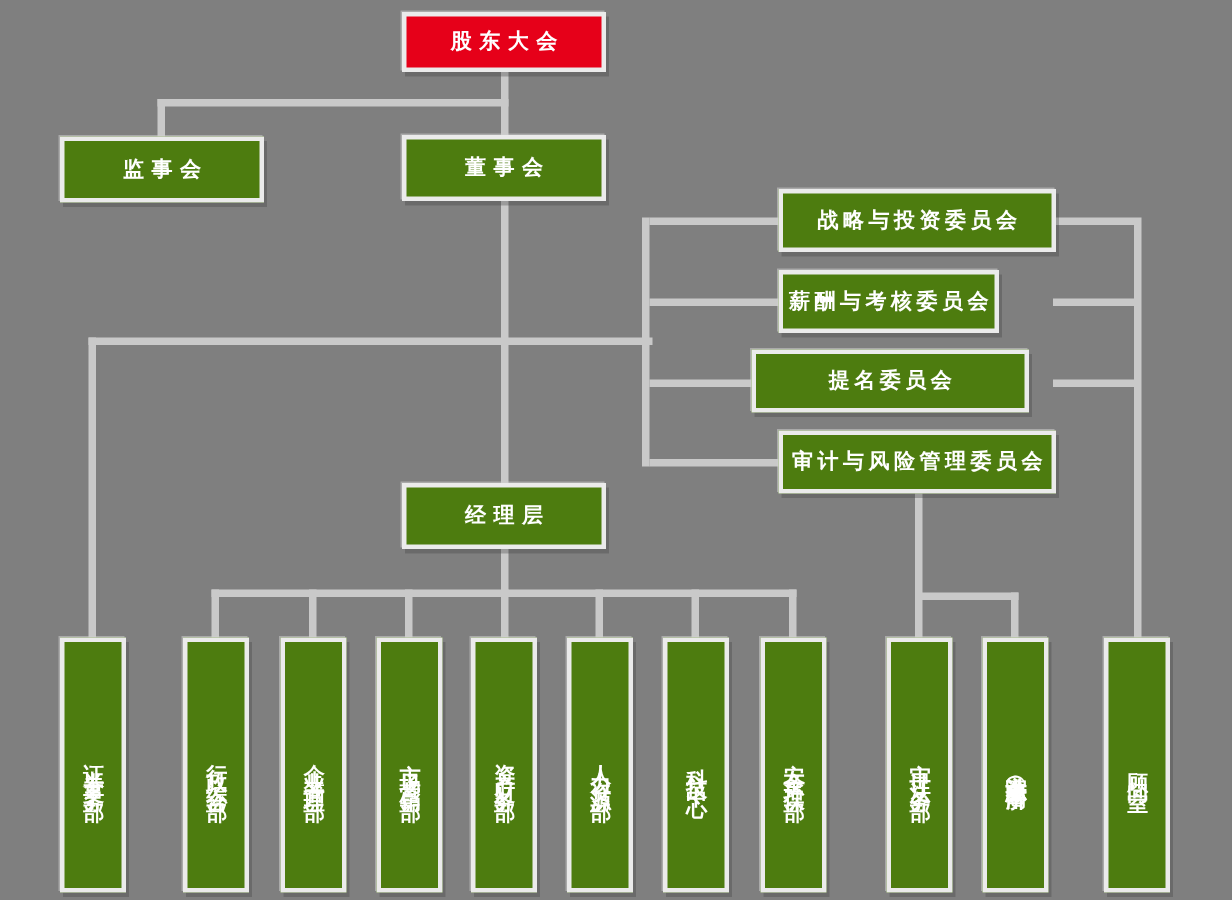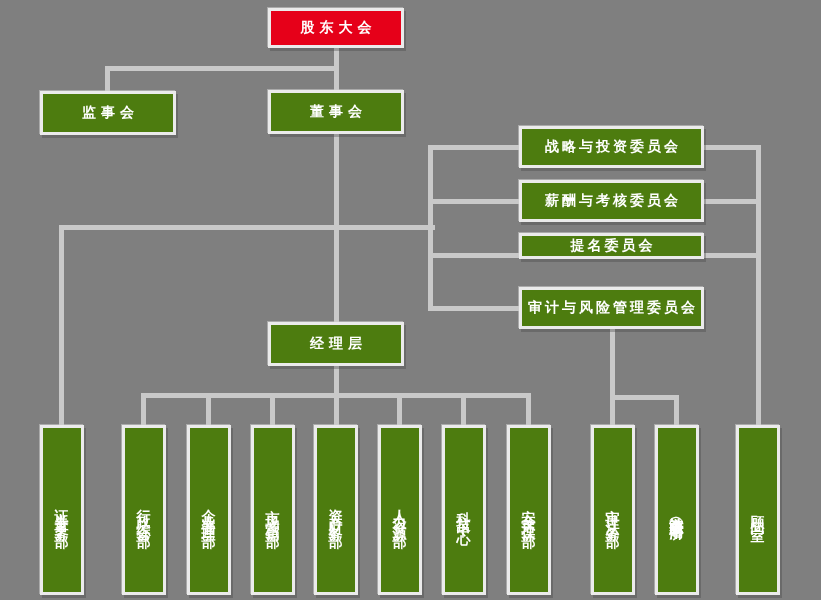--- a/index.html
+++ b/index.html
@@ -95,24 +95,24 @@
   <div class="node hbox" style="left:40px;top:91px;width:136px;height:44px">
     <span>监事会</span>
   </div>
   <div class="node hbox wide" style="left:519px;top:126px;width:185px;height:42px">
     <span>战略与投资委员会</span>
   </div>
 
   <div class="node hbox" style="left:268px;top:90px;width:136px;height:44px">
     <span>董事会</span>
   </div>
-  <div class="node hbox wide" style="left:519px;top:180px;width:185px;height:42px">
+  <div class="node hbox wide" style="left:519px;top:180px;width:147px;height:42px">
     <span>薪酬与考核委员会</span>
   </div>
-  <div class="node hbox wide" style="left:519px;top:233px;width:185px;height:26px">
+  <div class="node hbox wide" style="left:501px;top:233px;width:185px;height:42px">
     <span>提名委员会</span>
   </div>
   <div class="node hbox" style="left:268px;top:322px;width:136px;height:44px">
     <span>经理层</span>
   </div>
 
   <div class="node hbox wide" style="left:519px;top:287px;width:185px;height:42px">
     <span>审计与风险管理委员会</span>
   </div>
 

